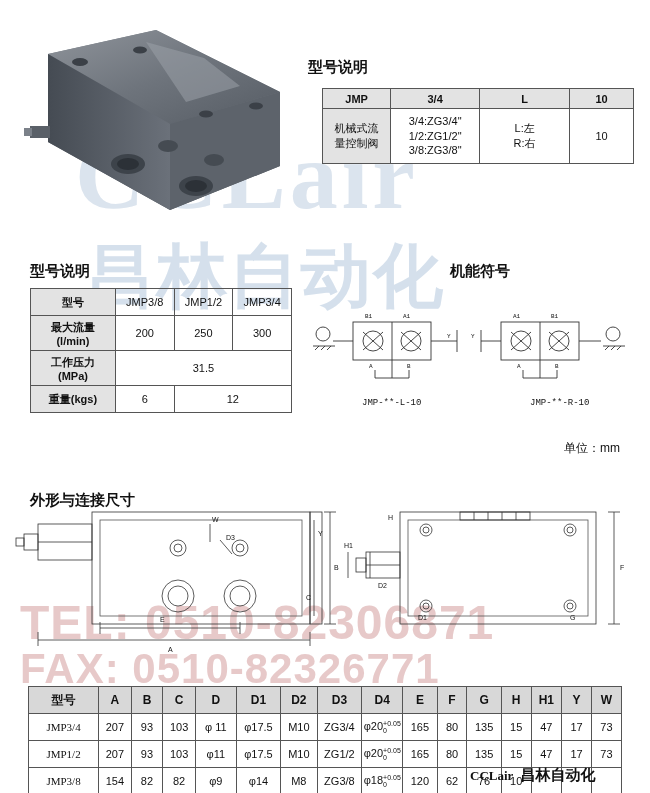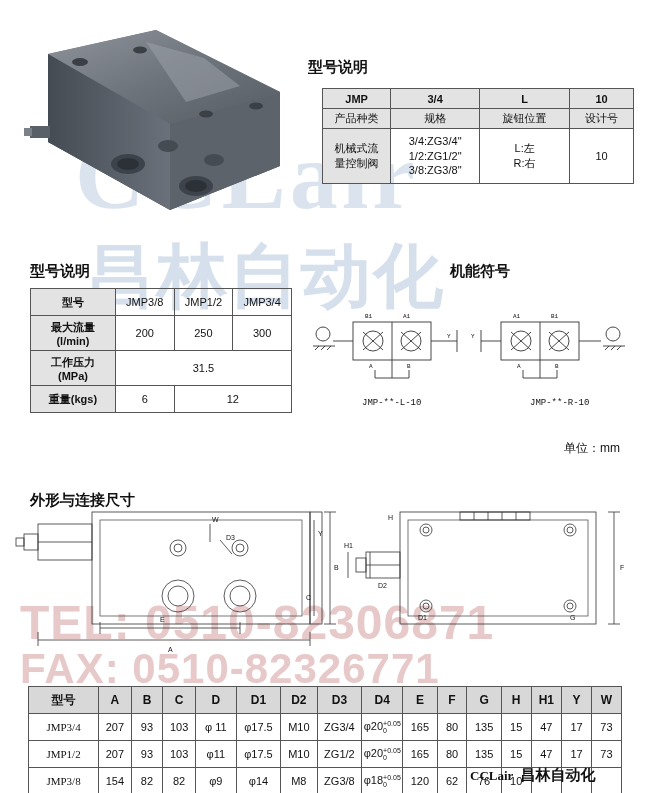--- a/index.html
+++ b/index.html
@@ -104,26 +104,20 @@
 </svg>
 
 <div class="sect-title" style="left:308px;top:58px;">型号说明</div>
 <table class="tbl" id="model-table">
   <tbody>
       <tr>
     <td class="hdr" style="width:68px">JMP</td>
     <td class="hdr" style="width:88px">3/4</td>
     <td class="hdr" style="width:92px">L</td>
     <td class="hdr" style="width:64px">10</td>
-  </tr>
-  <tr>
-    <td class="shade">产品种类</td>
-    <td class="shade">规格</td>
-    <td class="shade">旋钮位置</td>
-    <td class="shade">设计号</td>
   </tr>
   <tr>
     <td class="tall shade lft" style="white-space:pre-line">机械式流
 量控制阀</td>
     <td class="tall lft" style="white-space:pre-line">3/4:ZG3/4"
 1/2:ZG1/2"
 3/8:ZG3/8"</td>
     <td class="tall lft" style="white-space:pre-line">L:左
 R:右</td>
     <td class="tall">10</td>

